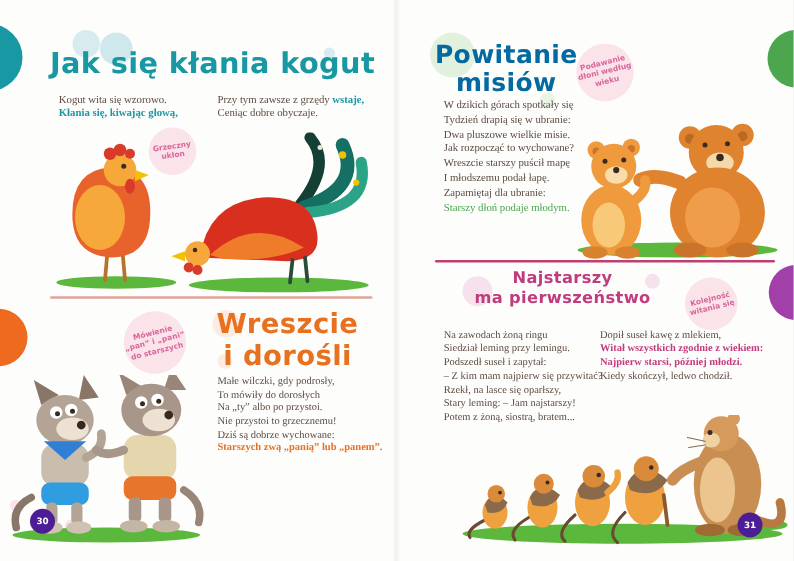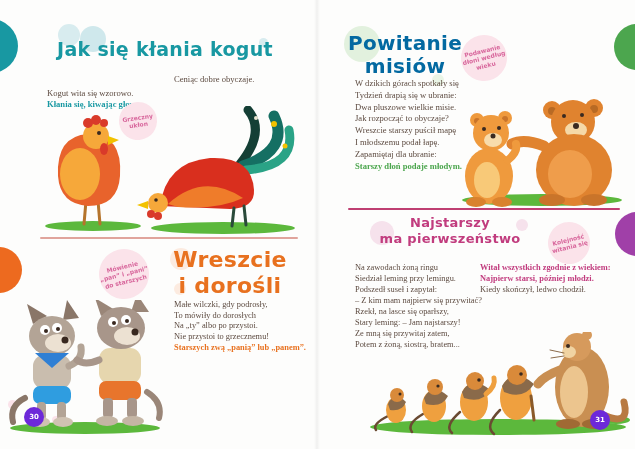--- a/index.html
+++ b/index.html
@@ -6,29 +6,29 @@
   #book{position:relative;width:635px;height:449px;background:#fdfdfc;overflow:hidden;
         font-family:"Liberation Serif",serif;}
   .fold{position:absolute;left:314px;top:0;width:6px;height:449px;
         background:linear-gradient(90deg,rgba(0,0,0,0) 0%,rgba(0,0,0,0.05) 50%,rgba(0,0,0,0) 100%);}
   .circle{position:absolute;border-radius:50%;}
   .title{position:absolute;font-family:"DejaVu Sans",sans-serif;font-weight:bold;
          white-space:nowrap;letter-spacing:.3px;text-align:center;}
   .t{position:absolute;white-space:nowrap;font-size:8.6px;color:#5d4b41;line-height:11.4px;}
   .t div{height:11.4px;}
   .hl-teal{color:#1898a2;font-weight:bold;}
-  .hl-green{color:#4ca64e;font-weight:bold;}
+  .hl-green{color:#4ca64e;font-weight:normal;}
   .hl-orange{color:#e8711f;font-weight:bold;}
   .hl-magenta{color:#c13c7e;font-weight:bold;}
   .bubble{position:absolute;border-radius:50%;background:#fbe3ea;color:#d8679c;
           font-family:"DejaVu Sans",sans-serif;font-weight:bold;
           display:flex;flex-direction:column;align-items:center;justify-content:center;
           text-align:center;line-height:1.25;}
   .divider{position:absolute;height:2px;border-radius:2px;}
-  .pagenum{position:absolute;width:20px;height:20px;border-radius:50%;background:#6d28d9;
+  .pagenum{position:absolute;width:20px;height:20px;border-radius:50%;background:#4c1d95;
            color:#fff;font-family:"DejaVu Sans",sans-serif;font-weight:bold;font-size:7px;
            display:flex;align-items:center;justify-content:center;}
   svg{position:absolute;}
 </style>
 </head>
 <body>
 
 <div id="book">
 
   <div class="circle" style="left:-36px;top:19px;width:54px;height:54px;background:#1898a2;"></div>
@@ -43,27 +43,28 @@
   <div class="circle" style="left:432px;top:74px;width:12px;height:12px;background:#e9f4e5;"></div>
   <div class="circle" style="left:170px;top:248px;width:22px;height:22px;background:#fcebe0;"></div>
   <div class="circle" style="left:174px;top:283px;width:12px;height:12px;background:#fcebe0;"></div>
   <div class="circle" style="left:370px;top:221px;width:24px;height:24px;background:#f6e2ec;"></div>
   <div class="circle" style="left:516px;top:219px;width:12px;height:12px;background:#f6e2ec;"></div>
   <div class="circle" style="left:8px;top:400px;width:9px;height:9px;background:#fbe3ea;"></div>
   <div class="circle" style="left:52px;top:416px;width:8px;height:8px;background:#fbe3ea;"></div>
 
   <div class="fold"></div>
 
-  <div class="title" style="left:40px;top:38px;width:250px;font-size:19px;color:#1898a2;">Jak się kłania kogut</div>
-
-  <div class="t" style="left:47px;top:88px;">
+  <div class="title" style="left:40px;top:38px;width:250px;font-size:23px;color:#1898a2;">Jak się kłania kogut</div>
+
+  <div class="t" style="left:47px;top:74px;">
     <div>Kogut wita się wzorowo.</div>
     <div><span class="hl-teal">Kłania się, kiwając głową,</span></div>
   </div>
   <div class="t" style="left:174px;top:74px;">
+    <div><span>Przy tym zawsze z grzędy </span><span class="hl-teal">wstaje,</span></div>
     <div>Ceniąc dobre obyczaje.</div>
   </div>
 
   <svg viewBox="0 0 260 128" style="left:38px;top:106px;width:260px;height:128px;">
     <ellipse cx="55" cy="120" rx="48" ry="5" fill="#5cb83c"></ellipse>
     <ellipse cx="185" cy="122" rx="72" ry="6" fill="#5cb83c"></ellipse>
 
     <path d="M48 95 L46 118 M60 95 L62 118" stroke="#b5742c" stroke-width="3" stroke-linecap="round"></path>
     <path d="M20 70 Q18 30 50 28 Q85 28 82 70 Q80 100 50 100 Q22 98 20 70 Z" fill="#e8632c"></path>
     <ellipse cx="42" cy="68" rx="20" ry="26" fill="#f6a83a"></ellipse>
@@ -107,20 +108,21 @@
     <span>Mówienie</span>
     <span>„pan” i „pani”</span>
     <span>do starszych</span>
   </div>
 
   <div class="t" style="left:174px;top:300px;font-size:8.4px;line-height:10.7px;">
     <div style="height:10.7px">Małe wilczki, gdy podrosły,</div>
     <div style="height:10.7px">To mówiły do dorosłych</div>
     <div style="height:10.7px">Na „ty” albo po przystoi.</div>
     <div style="height:10.7px">Nie przystoi to grzecznemu!</div>
+    <div style="height:10.7px">Dziś są dobrze wychowane:</div>
     <div style="height:10.7px"><span class="hl-orange">Starszych zwą „panią” lub „panem”.</span></div>
   </div>
 
   <svg viewBox="0 0 160 135" style="left:5px;top:300px;width:160px;height:135px;">
     <ellipse cx="80" cy="128" rx="75" ry="6" fill="#5cb83c"></ellipse>
 
     <path d="M28 24 L22 4 L42 16 Z" fill="#8a7668"></path>
       <path d="M58 20 L62 0 L74 18 Z" fill="#8a7668"></path>
     <path d="M20 98 Q4 106 8 122" stroke="#8a7668" stroke-width="6" fill="none" stroke-linecap="round"></path>
     <rect x="28" y="55" width="38" height="34" rx="11" fill="#c9bdae"></rect>
@@ -168,21 +170,21 @@
   <div class="bubble" style="left:461px;top:35px;width:46px;height:46px;font-size:6px;transform:rotate(-14deg);">
     <span>Podawanie</span>
     <span>dłoni według</span>
     <span>wieku</span>
   </div>
 
   <div class="t" style="left:355px;top:78px;line-height:11.8px;">
     <div style="height:11.8px">W dzikich górach spotkały się</div>
     <div style="height:11.8px">Tydzień drapią się w ubranie:</div>
     <div style="height:11.8px">Dwa pluszowe wielkie misie.</div>
-    <div style="height:11.8px">Jak rozpocząć to obyczaje?</div>
+    <div style="height:11.8px">Jak rozpocząć to wychowane?</div>
     <div style="height:11.8px">Wreszcie starszy puścił mapę</div>
     <div style="height:11.8px">I młodszemu podał łapę.</div>
     <div style="height:11.8px">Zapamiętaj dla ubranie:</div>
     <div style="height:11.8px"><span class="hl-green">Starszy dłoń podaje młodym.</span></div>
   </div>
 
   <svg viewBox="0 0 175 120" style="left:452px;top:88px;width:175px;height:120px;">
     <ellipse cx="90" cy="112" rx="80" ry="6" fill="#5cb83c"></ellipse>
 
     <circle cx="100" cy="22" r="9" fill="#e0832f"></circle>
@@ -228,25 +230,25 @@
     <span>witania się</span>
   </div>
 
   <div class="t" style="left:355px;top:262px;font-size:8.4px;line-height:11px;">
     <div style="height:11px">Na zawodach żoną ringu</div>
     <div style="height:11px">Siedział leming przy lemingu.</div>
     <div style="height:11px">Podszedł suseł i zapytał:</div>
     <div style="height:11px">– Z kim mam najpierw się przywitać?</div>
     <div style="height:11px">Rzekł, na lasce się oparłszy,</div>
     <div style="height:11px">Stary leming: – Jam najstarszy!</div>
-    <div style="height:11px">Ze mną się przywitaj zatem,</div>
     <div style="height:11px">Potem z żoną, siostrą, bratem...</div>
   </div>
 
   <div class="t" style="left:480px;top:262px;font-size:8.4px;line-height:11px;">
+    <div style="height:11px">Dopił suseł kawę z mlekiem,</div>
     <div style="height:11px"><span class="hl-magenta">Witał wszystkich zgodnie z wiekiem:</span></div>
     <div style="height:11px"><span class="hl-magenta">Najpierw starsi, później młodzi.</span></div>
     <div style="height:11px">Kiedy skończył, ledwo chodził.</div>
   </div>
 
   <svg viewBox="0 0 265 105" style="left:368px;top:332px;width:265px;height:105px;">
     <ellipse cx="130" cy="95" rx="128" ry="8" fill="#5cb83c"></ellipse>
     <ellipse cx="248" cy="88" rx="14" ry="4" fill="#5cb83c"></ellipse>
 
     <path d="M20 84 Q4 92 8 98" stroke="#6a4a32" stroke-width="2.5" fill="none" stroke-linecap="round"></path>

